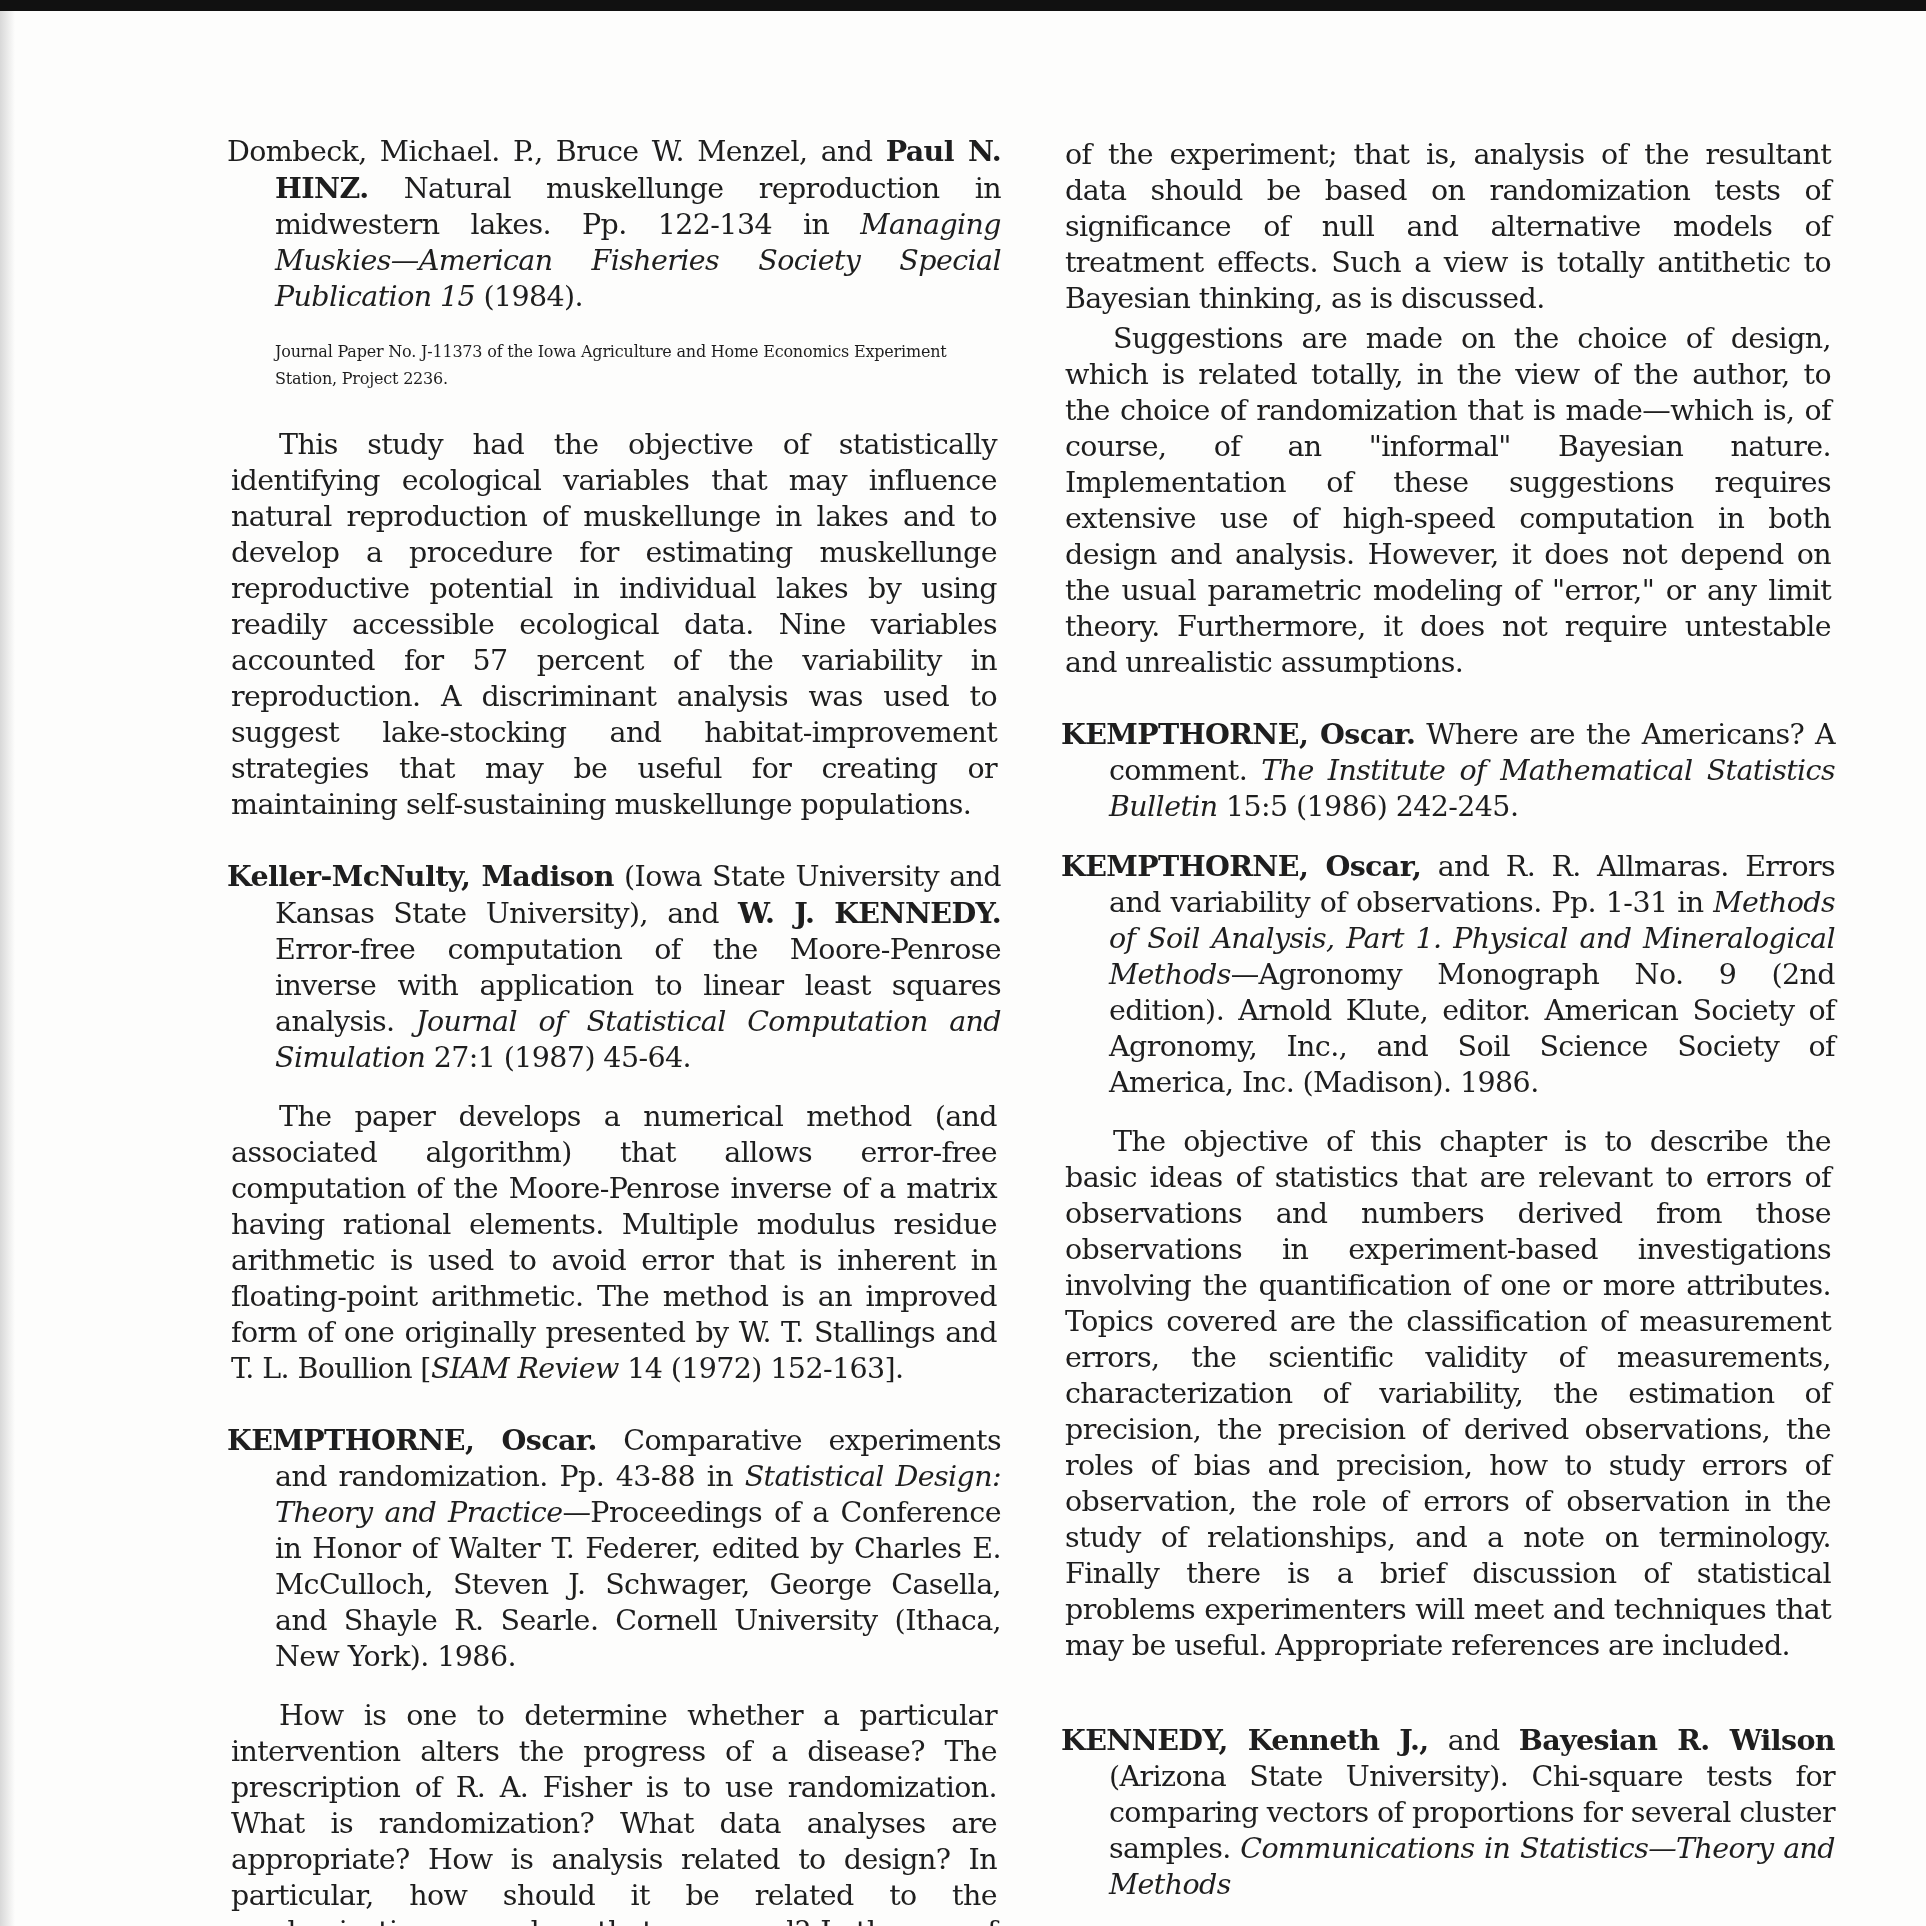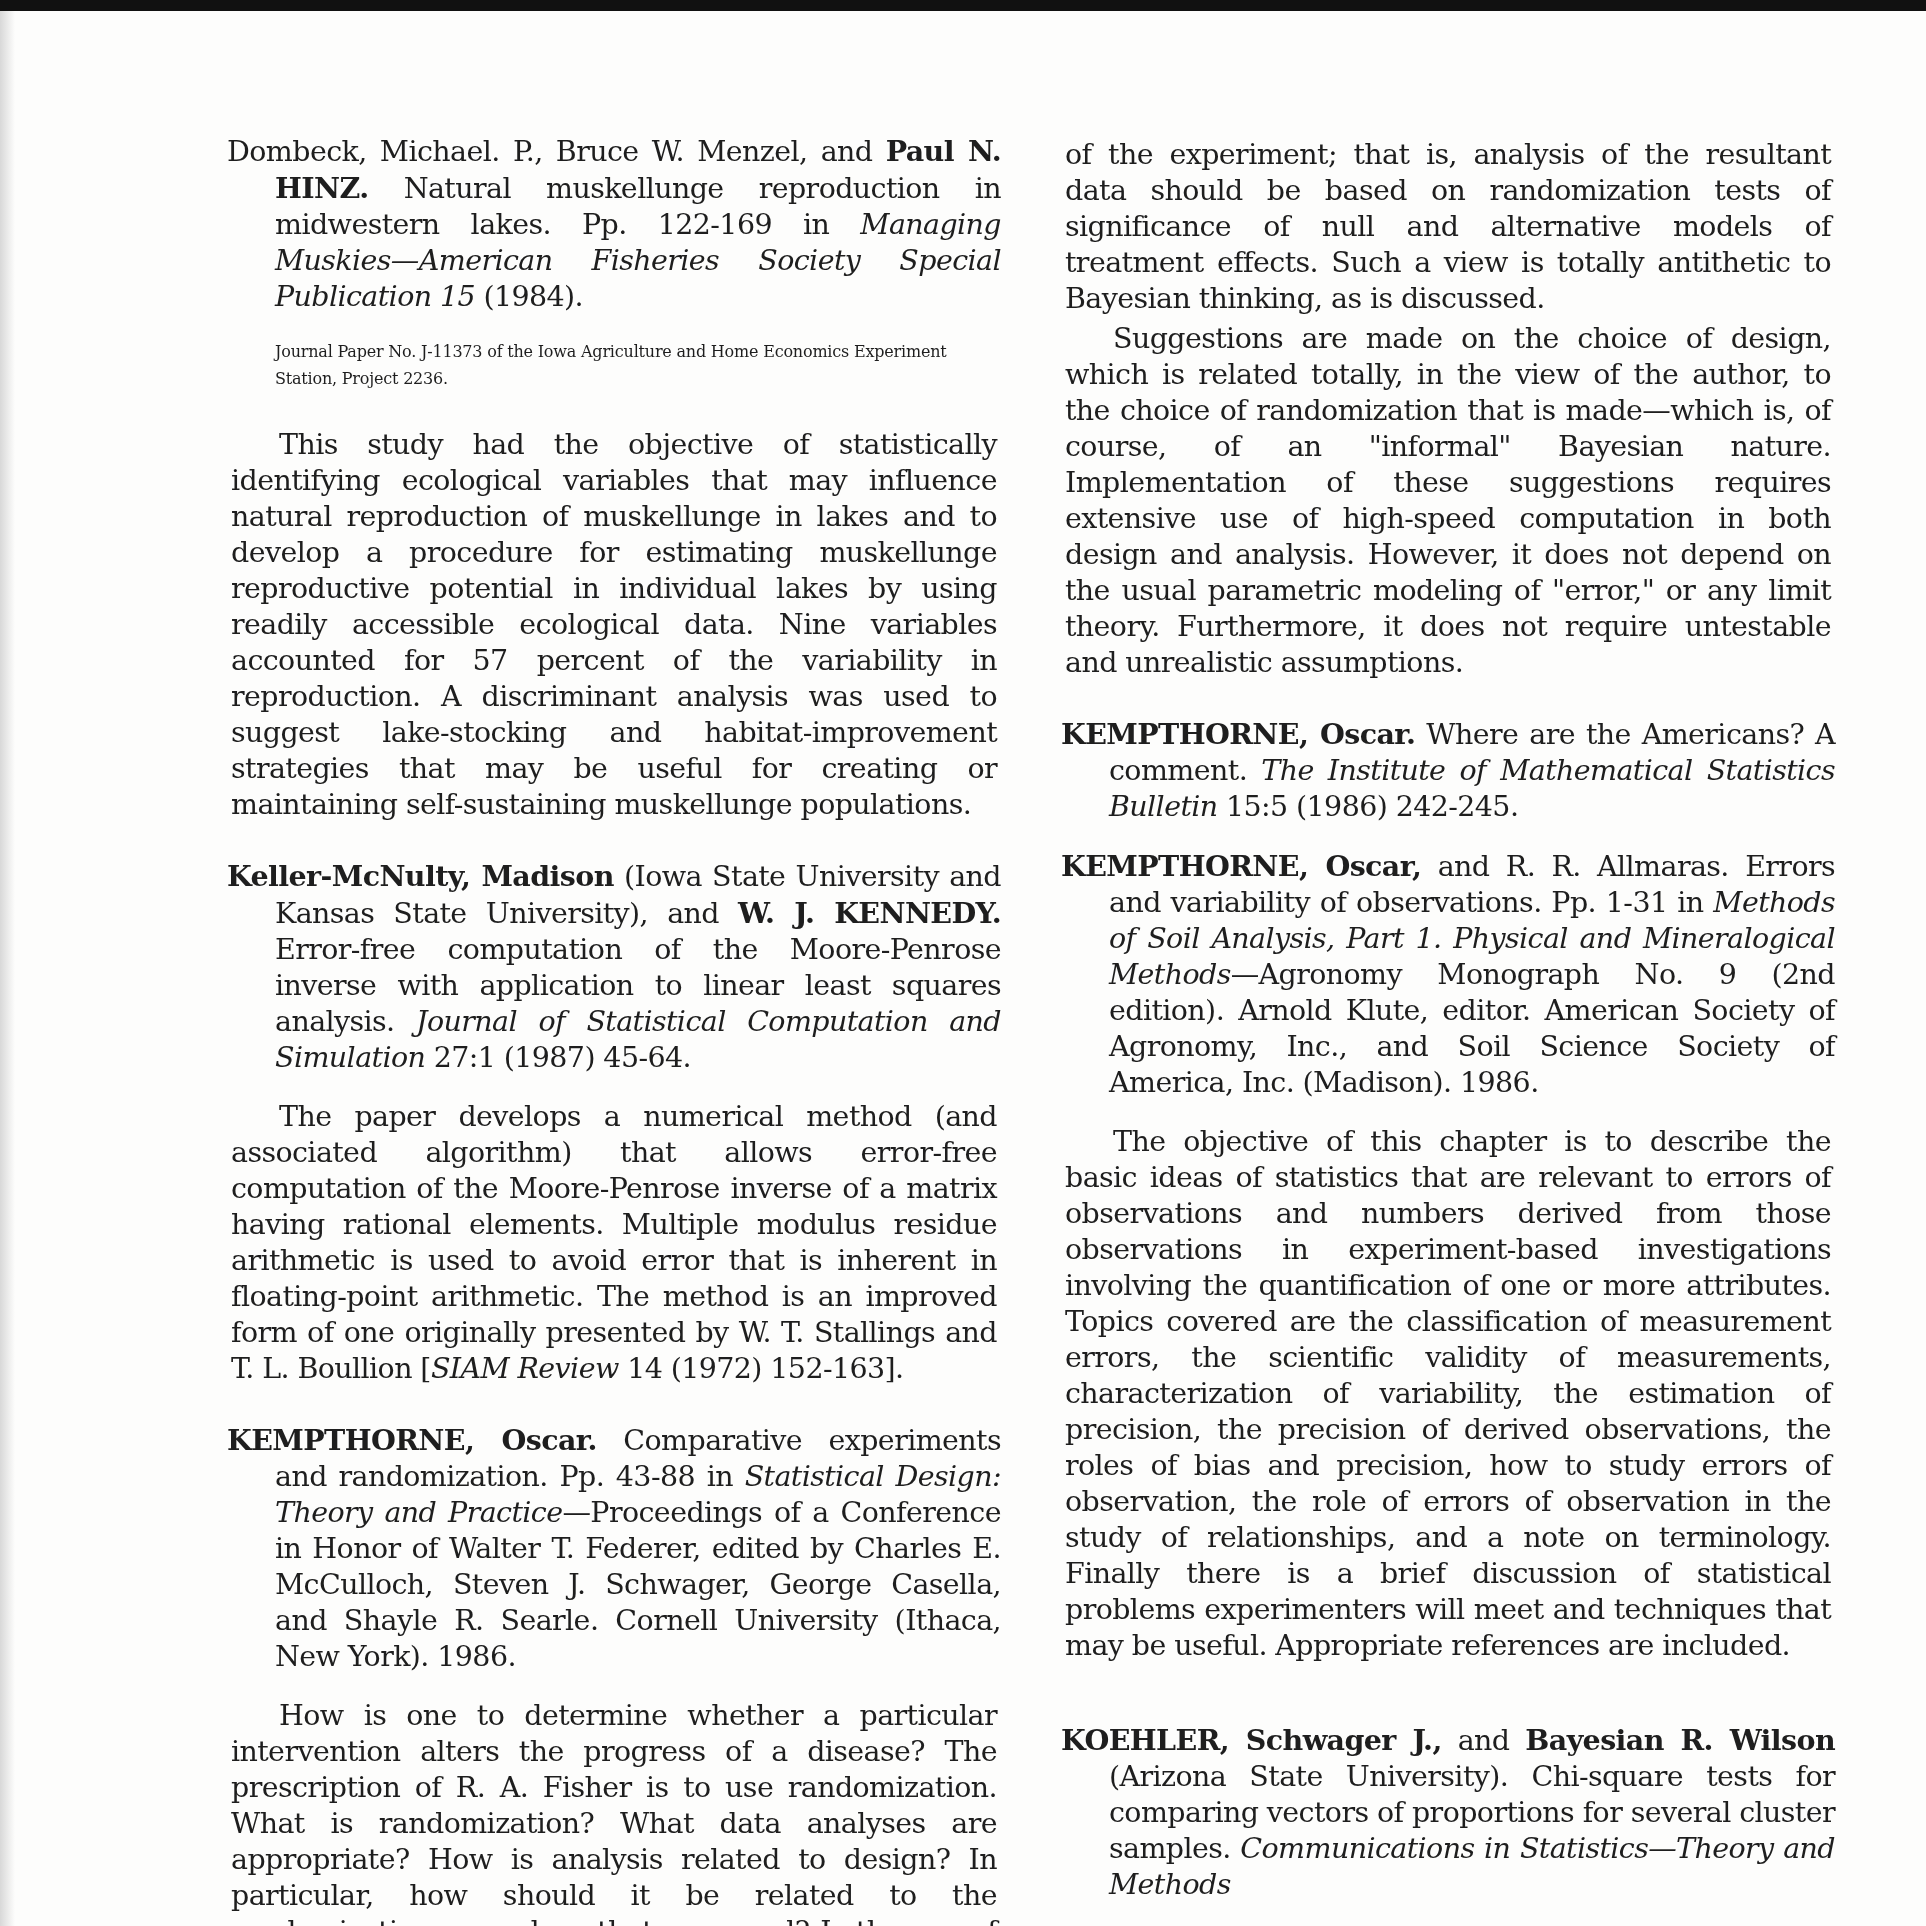--- a/index.html
+++ b/index.html
@@ -42,21 +42,21 @@
 </style>
 </head>
 <body>
 
 <div class="topbar"></div>
 <div class="leftedge"></div>
 
 <div class="col left">
 
   <div>
-    <p class="entry"><span>Dombeck, Michael. P., Bruce W. Menzel, and </span><b>Paul N. HINZ.</b><span> Natural muskellunge reproduction in midwestern lakes. Pp. 122-169 in </span><i>Managing Muskies—American Fisheries Society Special Publication 15</i><span> (1984).</span></p>
+    <p class="entry"><span>Dombeck, Michael. P., Bruce W. Menzel, and </span><b>Paul N. HINZ.</b><span> Natural muskellunge reproduction in midwestern lakes. Pp. 122-134 in </span><i>Managing Muskies—American Fisheries Society Special Publication 15</i><span> (1984).</span></p>
     <p class="note">Journal Paper No. J-11373 of the Iowa Agriculture and Home Economics Experiment Station, Project 2236.</p>
     <div class="block">
         <p class="para">This study had the objective of statistically identifying ecological variables that may influence natural reproduction of muskellunge in lakes and to develop a procedure for estimating muskellunge reproductive potential in individual lakes by using readily accessible ecological data. Nine variables accounted for 57 percent of the variability in reproduction. A discriminant analysis was used to suggest lake-stocking and habitat-improvement strategies that may be useful for creating or maintaining self-sustaining muskellunge populations.</p>
       </div>
   </div>
 
   <div>
     <p class="entry"><b>Keller-McNulty, Madison</b><span> (Iowa State University and Kansas State University), and </span><b>W. J. KENNEDY.</b><span> Error-free computation of the Moore-Penrose inverse with application to linear least squares analysis. </span><i>Journal of Statistical Computation and Simulation</i><span> 27:1 (1987) 45-64.</span></p>
     <div class="block">
         <p class="para"><span>The paper develops a numerical method (and associated algorithm) that allows error-free computation of the Moore-Penrose inverse of a matrix having rational elements. Multiple modulus residue arithmetic is used to avoid error that is inherent in floating-point arithmetic. The method is an improved form of one originally presented by W. T. Stallings and T. L. Boullion [</span><i>SIAM Review</i><span> 14 (1972) 152-163].</span></p>
@@ -82,17 +82,17 @@
   </div>
 
   <div>
     <p class="entry"><b>KEMPTHORNE, Oscar,</b><span> and R. R. Allmaras. Errors and variability of observations. Pp. 1-31 in </span><i>Methods of Soil Analysis, Part 1. Physical and Mineralogical Methods</i><span>—Agronomy Monograph No. 9 (2nd edition). Arnold Klute, editor. American Society of Agronomy, Inc., and Soil Science Society of America, Inc. (Madison). 1986.</span></p>
     <div class="block" style="margin-bottom:58px">
         <p class="para">The objective of this chapter is to describe the basic ideas of statistics that are relevant to errors of observations and numbers derived from those observations in experiment-based investigations involving the quantification of one or more attributes. Topics covered are the classification of measurement errors, the scientific validity of measurements, characterization of variability, the estimation of precision, the precision of derived observations, the roles of bias and precision, how to study errors of observation, the role of errors of observation in the study of relationships, and a note on terminology. Finally there is a brief discussion of statistical problems experimenters will meet and techniques that may be useful. Appropriate references are included.</p>
       </div>
   </div>
 
   <div>
-    <p class="entry" style="margin-bottom:42px"><b>KOEHLER, Schwager J.,</b><span> and </span><b>Bayesian R. Wilson</b><span> (Arizona State University). Chi-square tests for comparing vectors of proportions for several cluster samples. </span><i>Communications in Statistics—Theory and Methods</i></p>
+    <p class="entry" style="margin-bottom:42px"><b>KENNEDY, Kenneth J.,</b><span> and </span><b>Bayesian R. Wilson</b><span> (Arizona State University). Chi-square tests for comparing vectors of proportions for several cluster samples. </span><i>Communications in Statistics—Theory and Methods</i></p>
 
   </div>
 </div>
 
 
 </body></html>

